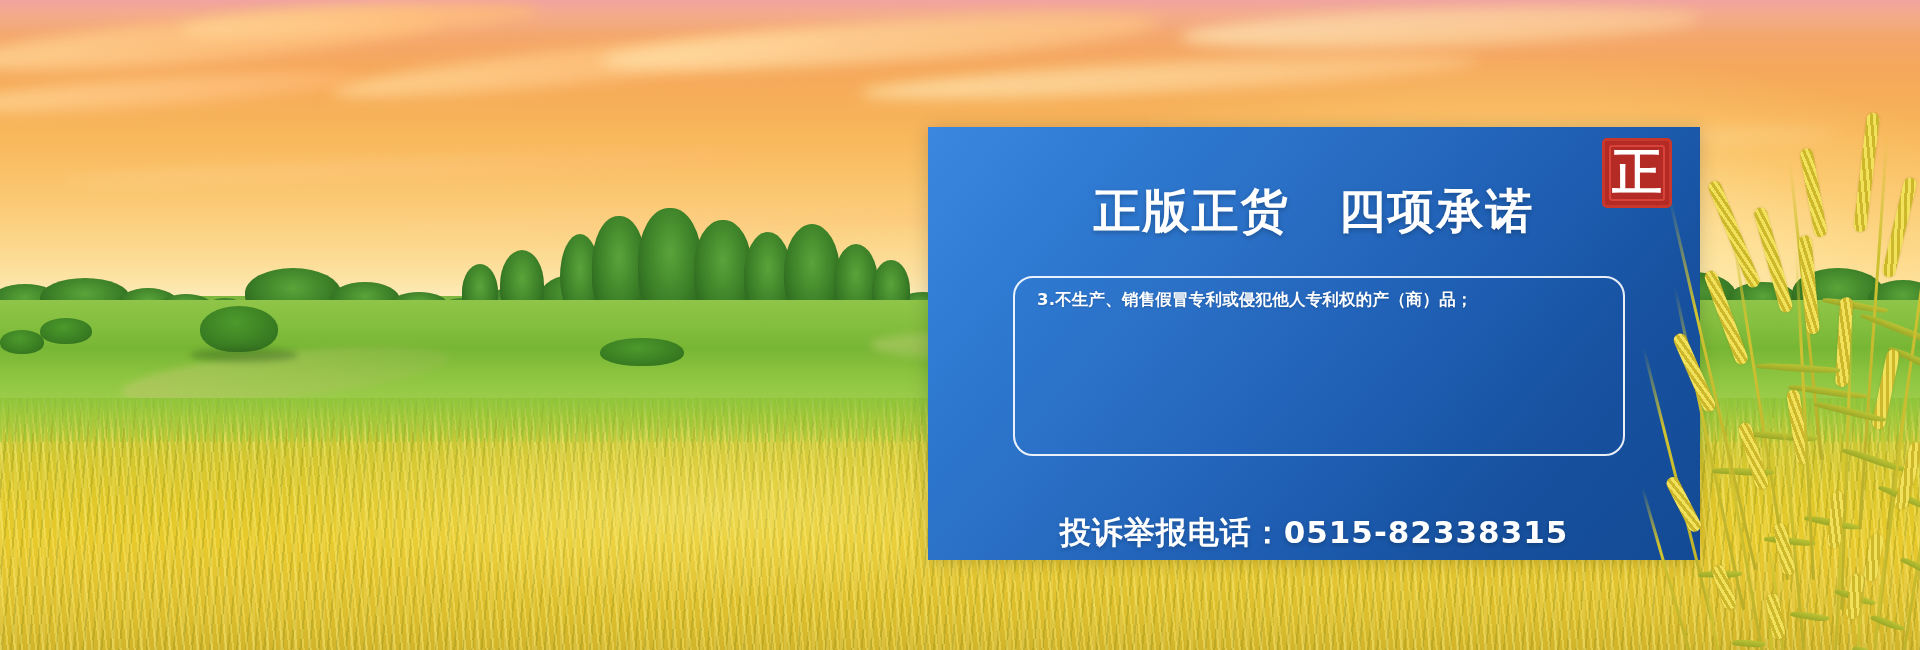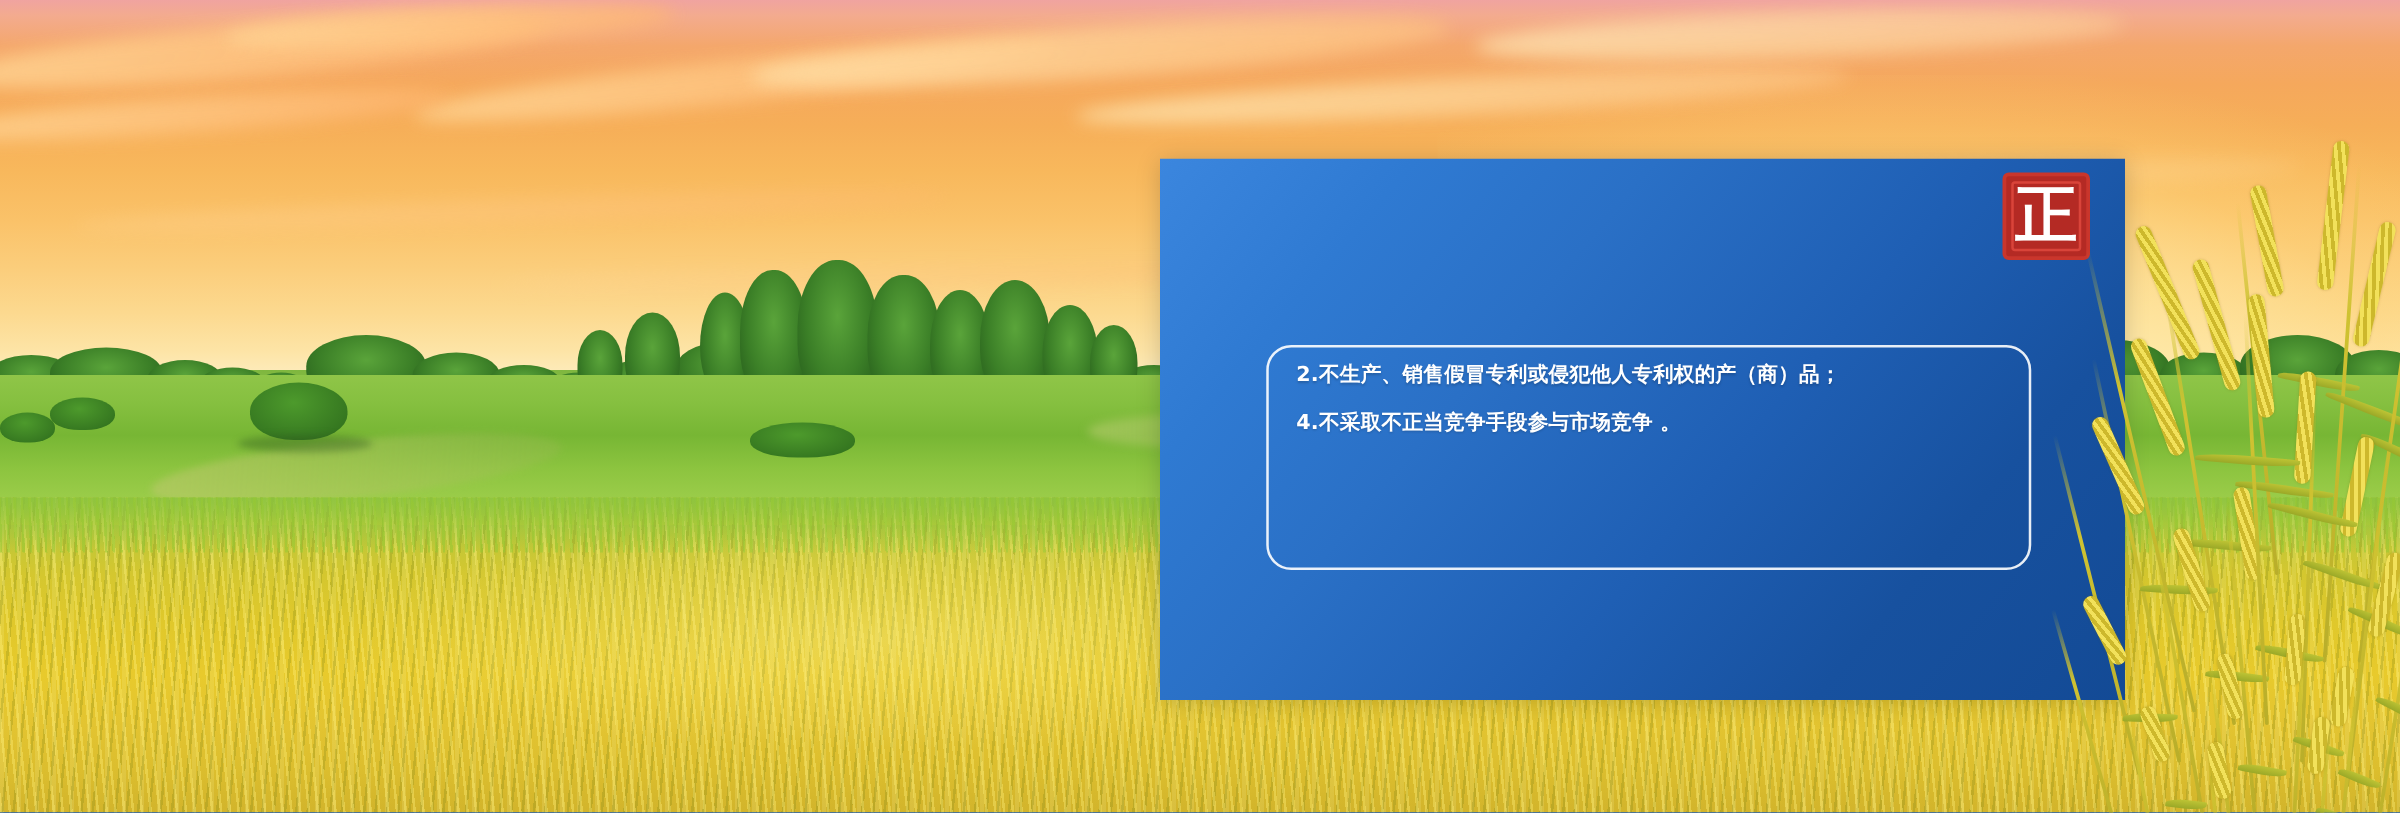--- a/index.html
+++ b/index.html
@@ -358,26 +358,27 @@
     <div class="field-sheen"></div>
 
   </div>
 
   <div id="panel">
 
     <div id="logo">
       <span class="zheng">正</span>
     </div>
 
+    <div id="headline">正版正货　四项承诺</div>
 
     <div id="commitbox">
-      <div class="commit">2.不生产、销售假冒专利或侵犯他人专利权的产（商）品；</div>
-      <div class="commit">4.不采取不正当竞争手段参与市场竞争 。</div>
-    </div>
-
+      <div class="commit">3.不生产、销售假冒专利或侵犯他人专利权的产（商）品；</div>
+    </div>
+
+    <div id="hotline">投诉举报电话：0515-82338315</div>
 
   </div>
 
   <div class="stalks" id="stalks">
       <div class="stalk" style="left:130px; top:60px; height:300px; transform:rotate(-6deg);"></div>
       <div class="ear" style="left:125px; top:46.5px; height:90px; transform:rotate(-10.2deg);"></div>
       <div class="leafblade" style="left:132px; top:195px; width:66px; height:7px; transform:rotate(12deg);"></div>
       <div class="stalk" style="left:96px; top:120px; height:360px; transform:rotate(-9deg);"></div>
       <div class="ear" style="left:91px; top:103.8px; height:108px; transform:rotate(-15.299999999999999deg);"></div>
       <div class="leafblade" style="left:98px; top:282px; width:79.2px; height:7px; transform:rotate(9deg);"></div>

